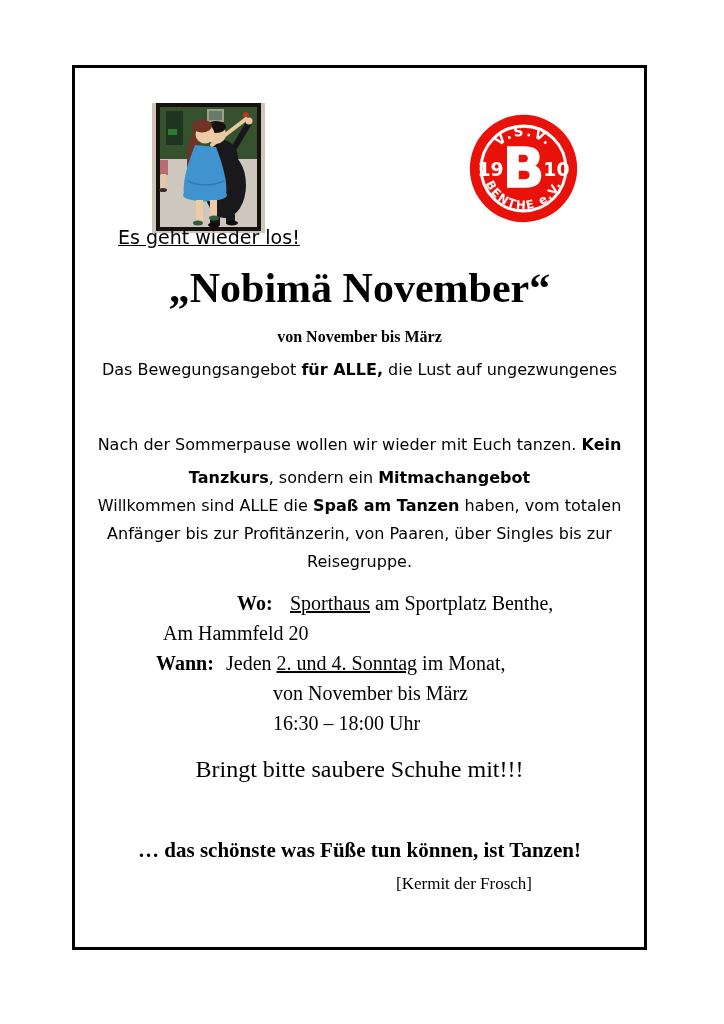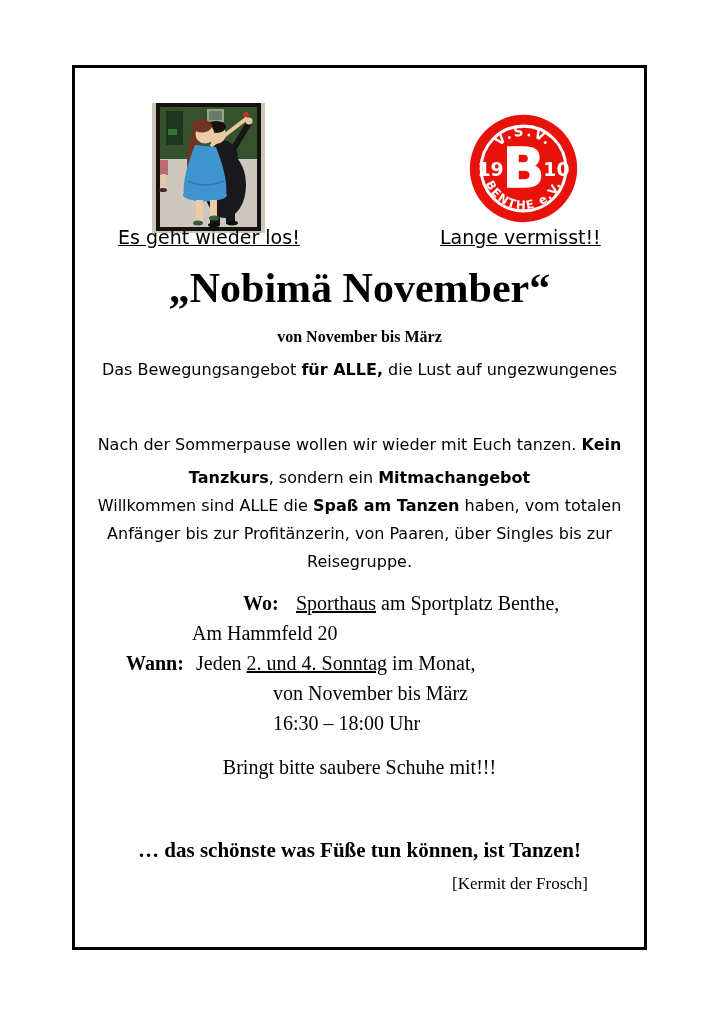--- a/index.html
+++ b/index.html
@@ -18,30 +18,30 @@
   .subtitle{top:260px;left:0;width:100%;text-align:center;font-size:16px;font-weight:bold;}
   .para{left:0;width:100%;text-align:center;font-family:"DejaVu Sans",sans-serif;
         font-size:16px;line-height:28px;}
   .p1{top:288px;}
   .p2{top:360px;line-height:33px;}
   .p3{top:424px;}
   .b{font-weight:bold;}
   .u{text-decoration:underline;}
   .details{top:520px;left:0;width:100%;font-size:20px;line-height:30px;}
   .drow1{padding-left:162px;}
-  .drow2{padding-left:117px;}
-  .drow3{padding-left:51px;}
+  .drow2{padding-left:88px;}
+  .drow3{padding-left:81px;}
   .drow45{padding-left:198px;}
   .dlabel{display:inline-block;font-weight:bold;}
-  .w1{width:53px;margin-left:6px;}
+  .w1{width:53px;}
   .w2{width:70px;}
-  .shoes{top:688px;left:0;width:100%;text-align:center;font-size:20px;}
+  .shoes{top:688px;left:0;width:100%;text-align:center;font-size:24px;}
   .quote{top:770px;left:0;width:100%;text-align:center;font-size:21px;font-weight:bold;white-space:nowrap;}
   .attribution{top:806px;left:0;width:100%;text-align:right;font-size:17px;
-               box-sizing:border-box;padding-right:56px;}
+               box-sizing:border-box;padding-right:112px;}
 </style>
 </head>
 <body>
 
 <div class="page">
   <div class="frame">
 
     <svg class="abs painting" viewBox="0 0 113 130">
       <rect width="113" height="130" fill="#cfc5b8"></rect>
       <rect x="4" y="0" width="105" height="128" fill="#151210"></rect>
@@ -93,21 +93,20 @@
       </text>
       <text font-family="DejaVu Sans, sans-serif" font-weight="bold" font-size="12.5" fill="#ffffff" letter-spacing="1.5">
         <textPath href="#arcBottom" startOffset="50%" text-anchor="middle">BENTHE e.V.</textPath>
       </text>
       <text x="25" y="68" text-anchor="middle" font-family="DejaVu Sans, sans-serif" font-weight="bold" font-size="20" fill="#ffffff">19</text>
       <text x="95" y="68" text-anchor="middle" font-family="DejaVu Sans, sans-serif" font-weight="bold" font-size="20" fill="#ffffff">10</text>
       <text x="60" y="80" text-anchor="middle" font-family="DejaVu Sans, sans-serif" font-weight="bold" font-size="58" fill="#ffffff" stroke="#ffffff" stroke-width="1.5">B</text>
     </svg>
 
     <span class="abs caption caption-left">Es geht wieder los!</span>
-    <span class="abs caption caption-right">Lange vermisst!!</span>
 
     <div class="abs title">„Nobimä November“</div>
     <div class="abs subtitle">von November bis März</div>
 
     <div class="abs para p1">
       <div><span>Das Bewegungsangebot </span><span class="b">für ALLE,</span><span> die Lust auf ungezwungenes</span></div>
     </div>
 
     <div class="abs para p2">
       <div><span>Nach der Sommerpause wollen wir wieder mit Euch tanzen. </span><span class="b">Kein</span></div>

